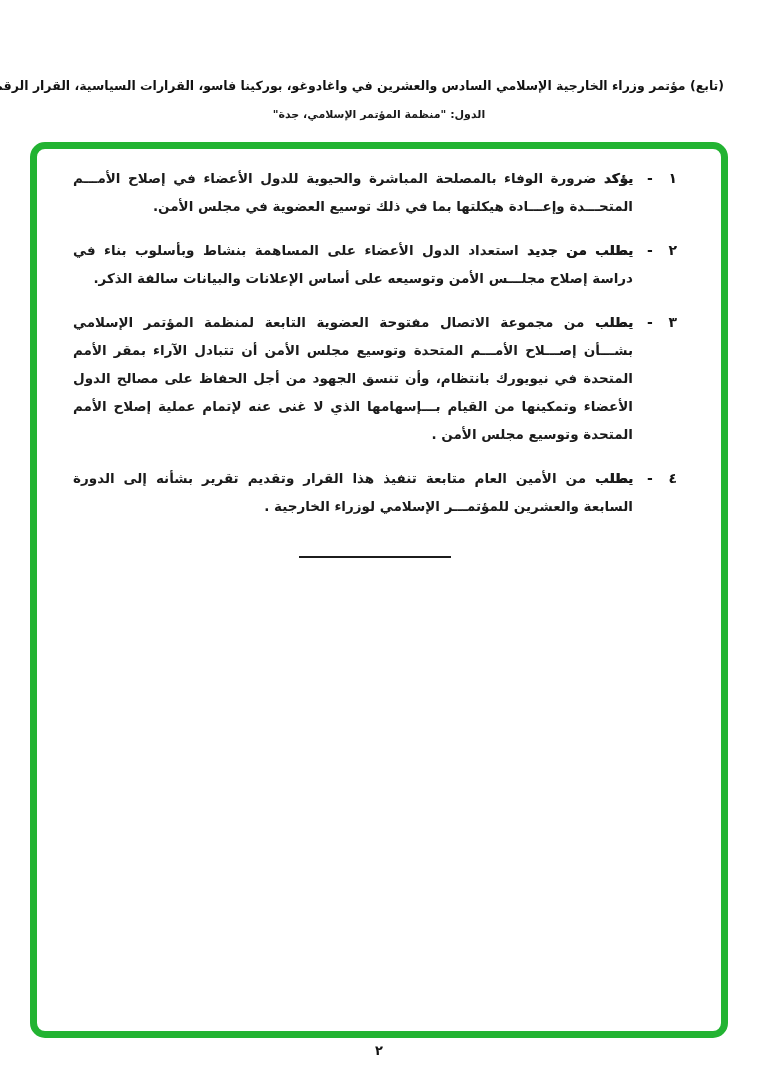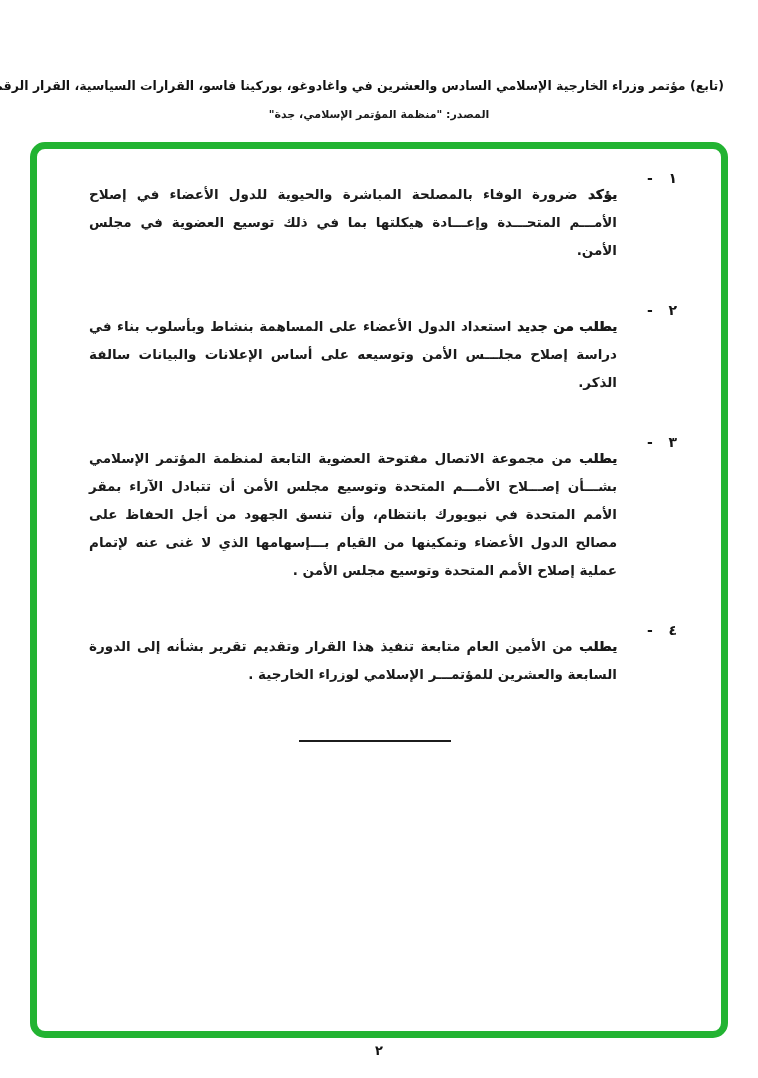--- a/index.html
+++ b/index.html
@@ -25,21 +25,21 @@
   }
   .item{
     display:flex;flex-direction:row;direction:rtl;
     margin-bottom:16px;
   }
   .num{
     flex:0 0 30px;display:flex;justify-content:space-between;align-items:flex-start;
     margin-left:14px;font-size:14px;font-weight:bold;line-height:28px;color:#151515;
   }
   .item-text{
-    flex:1;margin:16px;font-size:13.5px;font-weight:bold;line-height:28px;
+    flex:1;margin:0;font-size:13.5px;font-weight:bold;line-height:28px;
     text-align:justify;text-justify:inter-word;color:#1b1b1b;
   }
   .lead{
     font-weight:bold;
     text-shadow:0.6px 0 0 currentColor;
   }
   .sep{
     width:152px;height:2px;background:#1c1c1c;
     margin:36px auto 0 auto;
   }
@@ -47,21 +47,21 @@
     position:absolute;top:1043px;left:0;right:0;
     text-align:center;font-size:13px;font-weight:bold;color:#111;
   }
 </style>
 </head>
 <body>
 
 <div class="header1">(تابع) مؤتمر وزراء الخارجية الإسلامي السادس والعشرين في واغادوغو، بوركينا فاسو، القرارات السياسية، القرار الرقم ٢٦/٤٢-س</div>
 
 <div class="header2">
-  <span>المصدر:</span>
+  <span>الدول:</span>
   <span>"منظمة المؤتمر الإسلامي، جدة"</span>
 </div>
 
 <div class="frame" style="border-color: rgb(34, 179, 50);">
   <div class="content">
 
     <div class="item">
       <span class="num">
         <span>١</span>
         <span>-</span>

